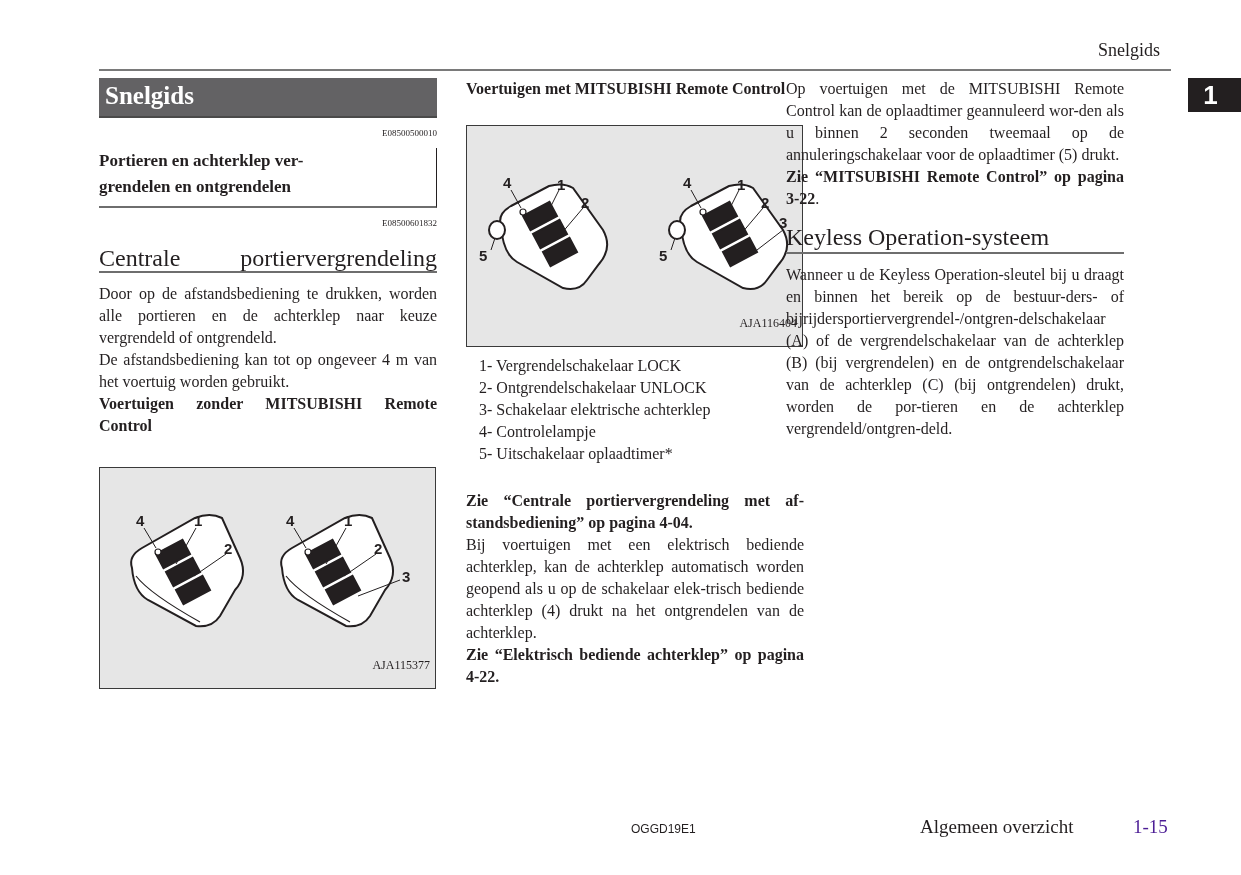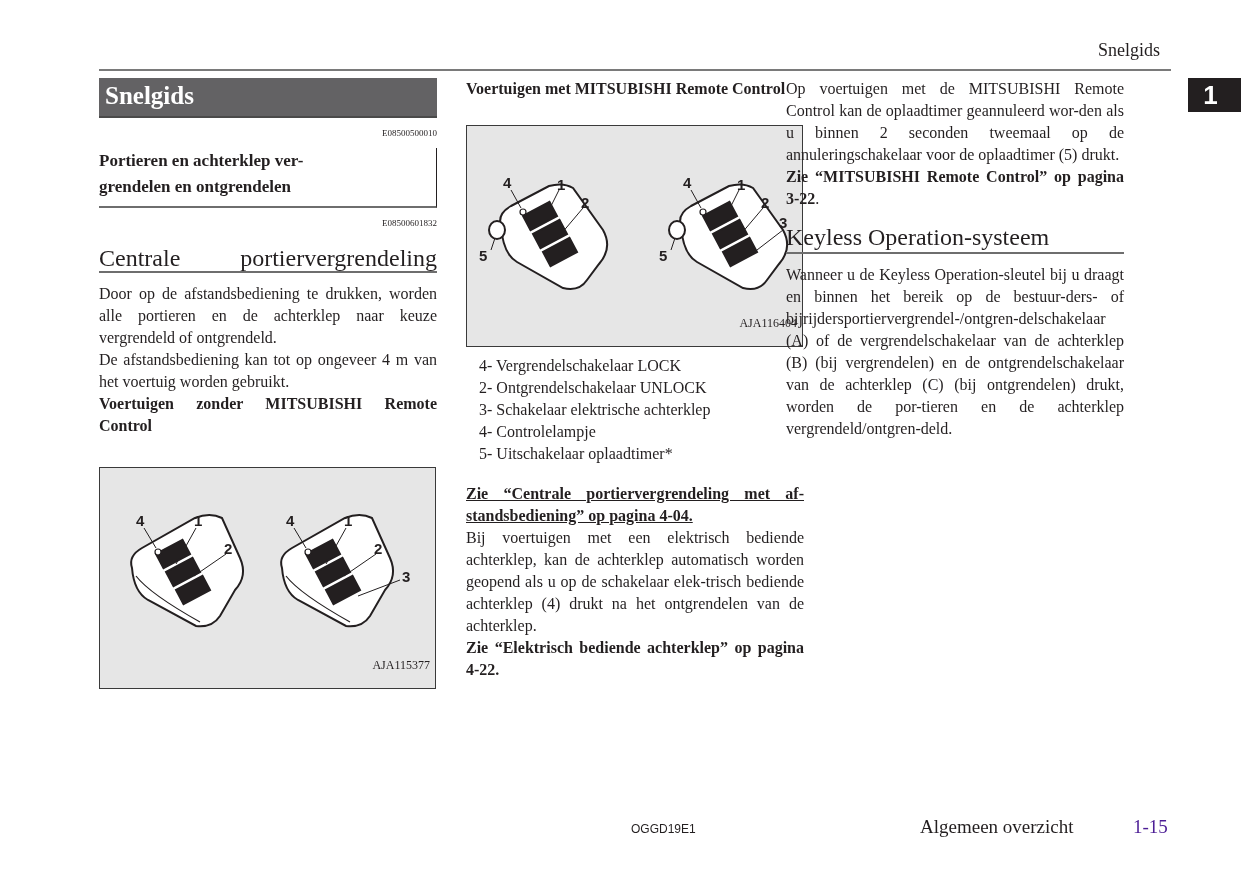--- a/index.html
+++ b/index.html
@@ -175,28 +175,28 @@
         <text x="270" y="64">1</text>
         <text x="294" y="82">2</text>
         <text x="312" y="102">3</text>
         <text x="192" y="135">5</text>
       </g>
     </svg>
     <span class="fig-code">AJA116404</span>
   </div>
 
   <ul class="legend-list" style="margin-top: 8px;">
-    <li>4- Vergrendelschakelaar LOCK</li>
+    <li>1- Vergrendelschakelaar LOCK</li>
     <li>2- Ontgrendelschakelaar UNLOCK</li>
     <li>3- Schakelaar elektrische achterklep</li>
     <li>4- Controlelampje</li>
     <li>5- Uitschakelaar oplaadtimer*</li>
   </ul>
 
-  <p class="para bold" style="margin-top: 18px; text-decoration: underline;">Zie “Centrale portiervergrendeling met af-standsbediening” op pagina 4-04.</p>
+  <p class="para bold" style="margin-top: 25px;">Zie “Centrale portiervergrendeling met af-standsbediening” op pagina 4-04.</p>
   <p class="para">Bij voertuigen met een elektrisch bediende achterklep, kan de achterklep automatisch worden geopend als u op de schakelaar elek-trisch bediende achterklep (4) drukt na het ontgrendelen van de achterklep.</p>
   <p class="para bold">Zie “Elektrisch bediende achterklep” op pagina 4-22.</p>
 </div>
 
 <div class="col col-3">
   <p class="para">Op voertuigen met de MITSUBISHI Remote Control kan de oplaadtimer geannuleerd wor-den als u binnen 2 seconden tweemaal op de annuleringschakelaar voor de oplaadtimer (5) drukt.</p>
   <p class="para"><span class="bold">Zie “MITSUBISHI Remote Control” op pagina 3-22</span><span>.</span></p>
   <div class="h2 keyless">Keyless Operation-systeem</div>
   <p class="para first">Wanneer u de Keyless Operation-sleutel bij u draagt en binnen het bereik op de bestuur-ders- of bijrijdersportiervergrendel-/ontgren-delschakelaar (A) of de vergrendelschakelaar van de achterklep (B) (bij vergrendelen) en de ontgrendelschakelaar van de achterklep (C) (bij ontgrendelen) drukt, worden de por-tieren en de achterklep vergrendeld/ontgren-deld.</p>
 </div>

